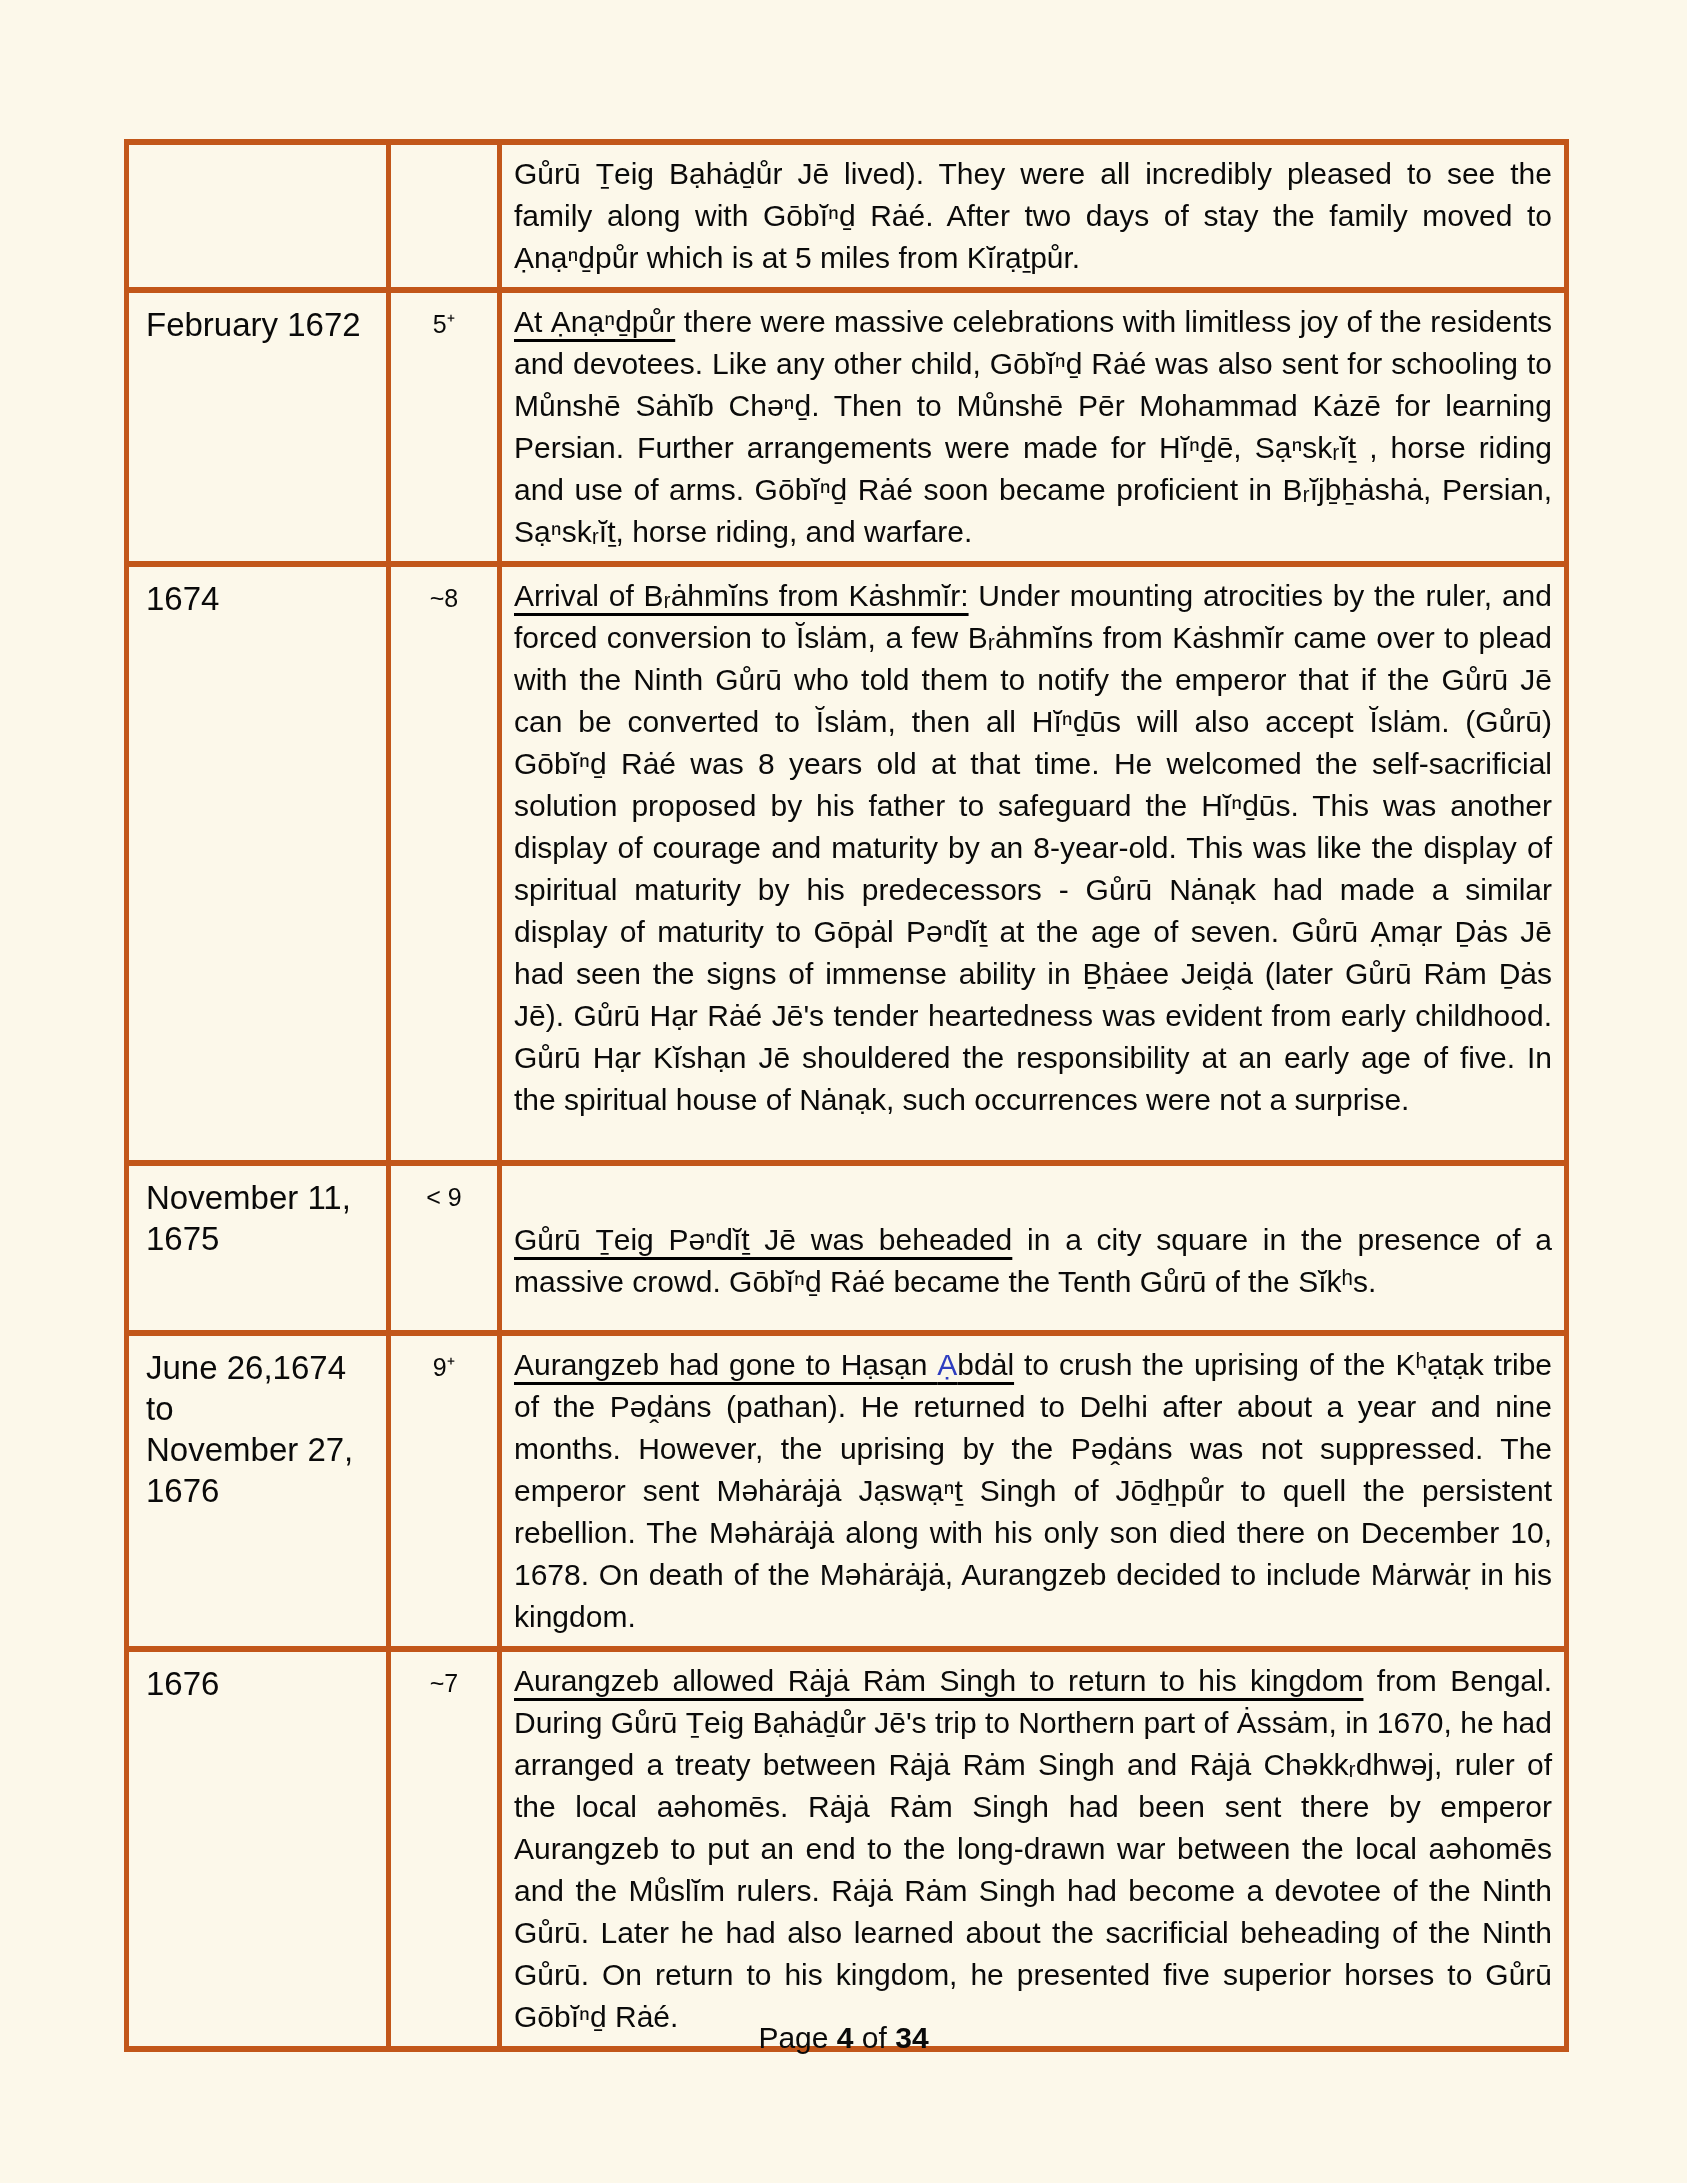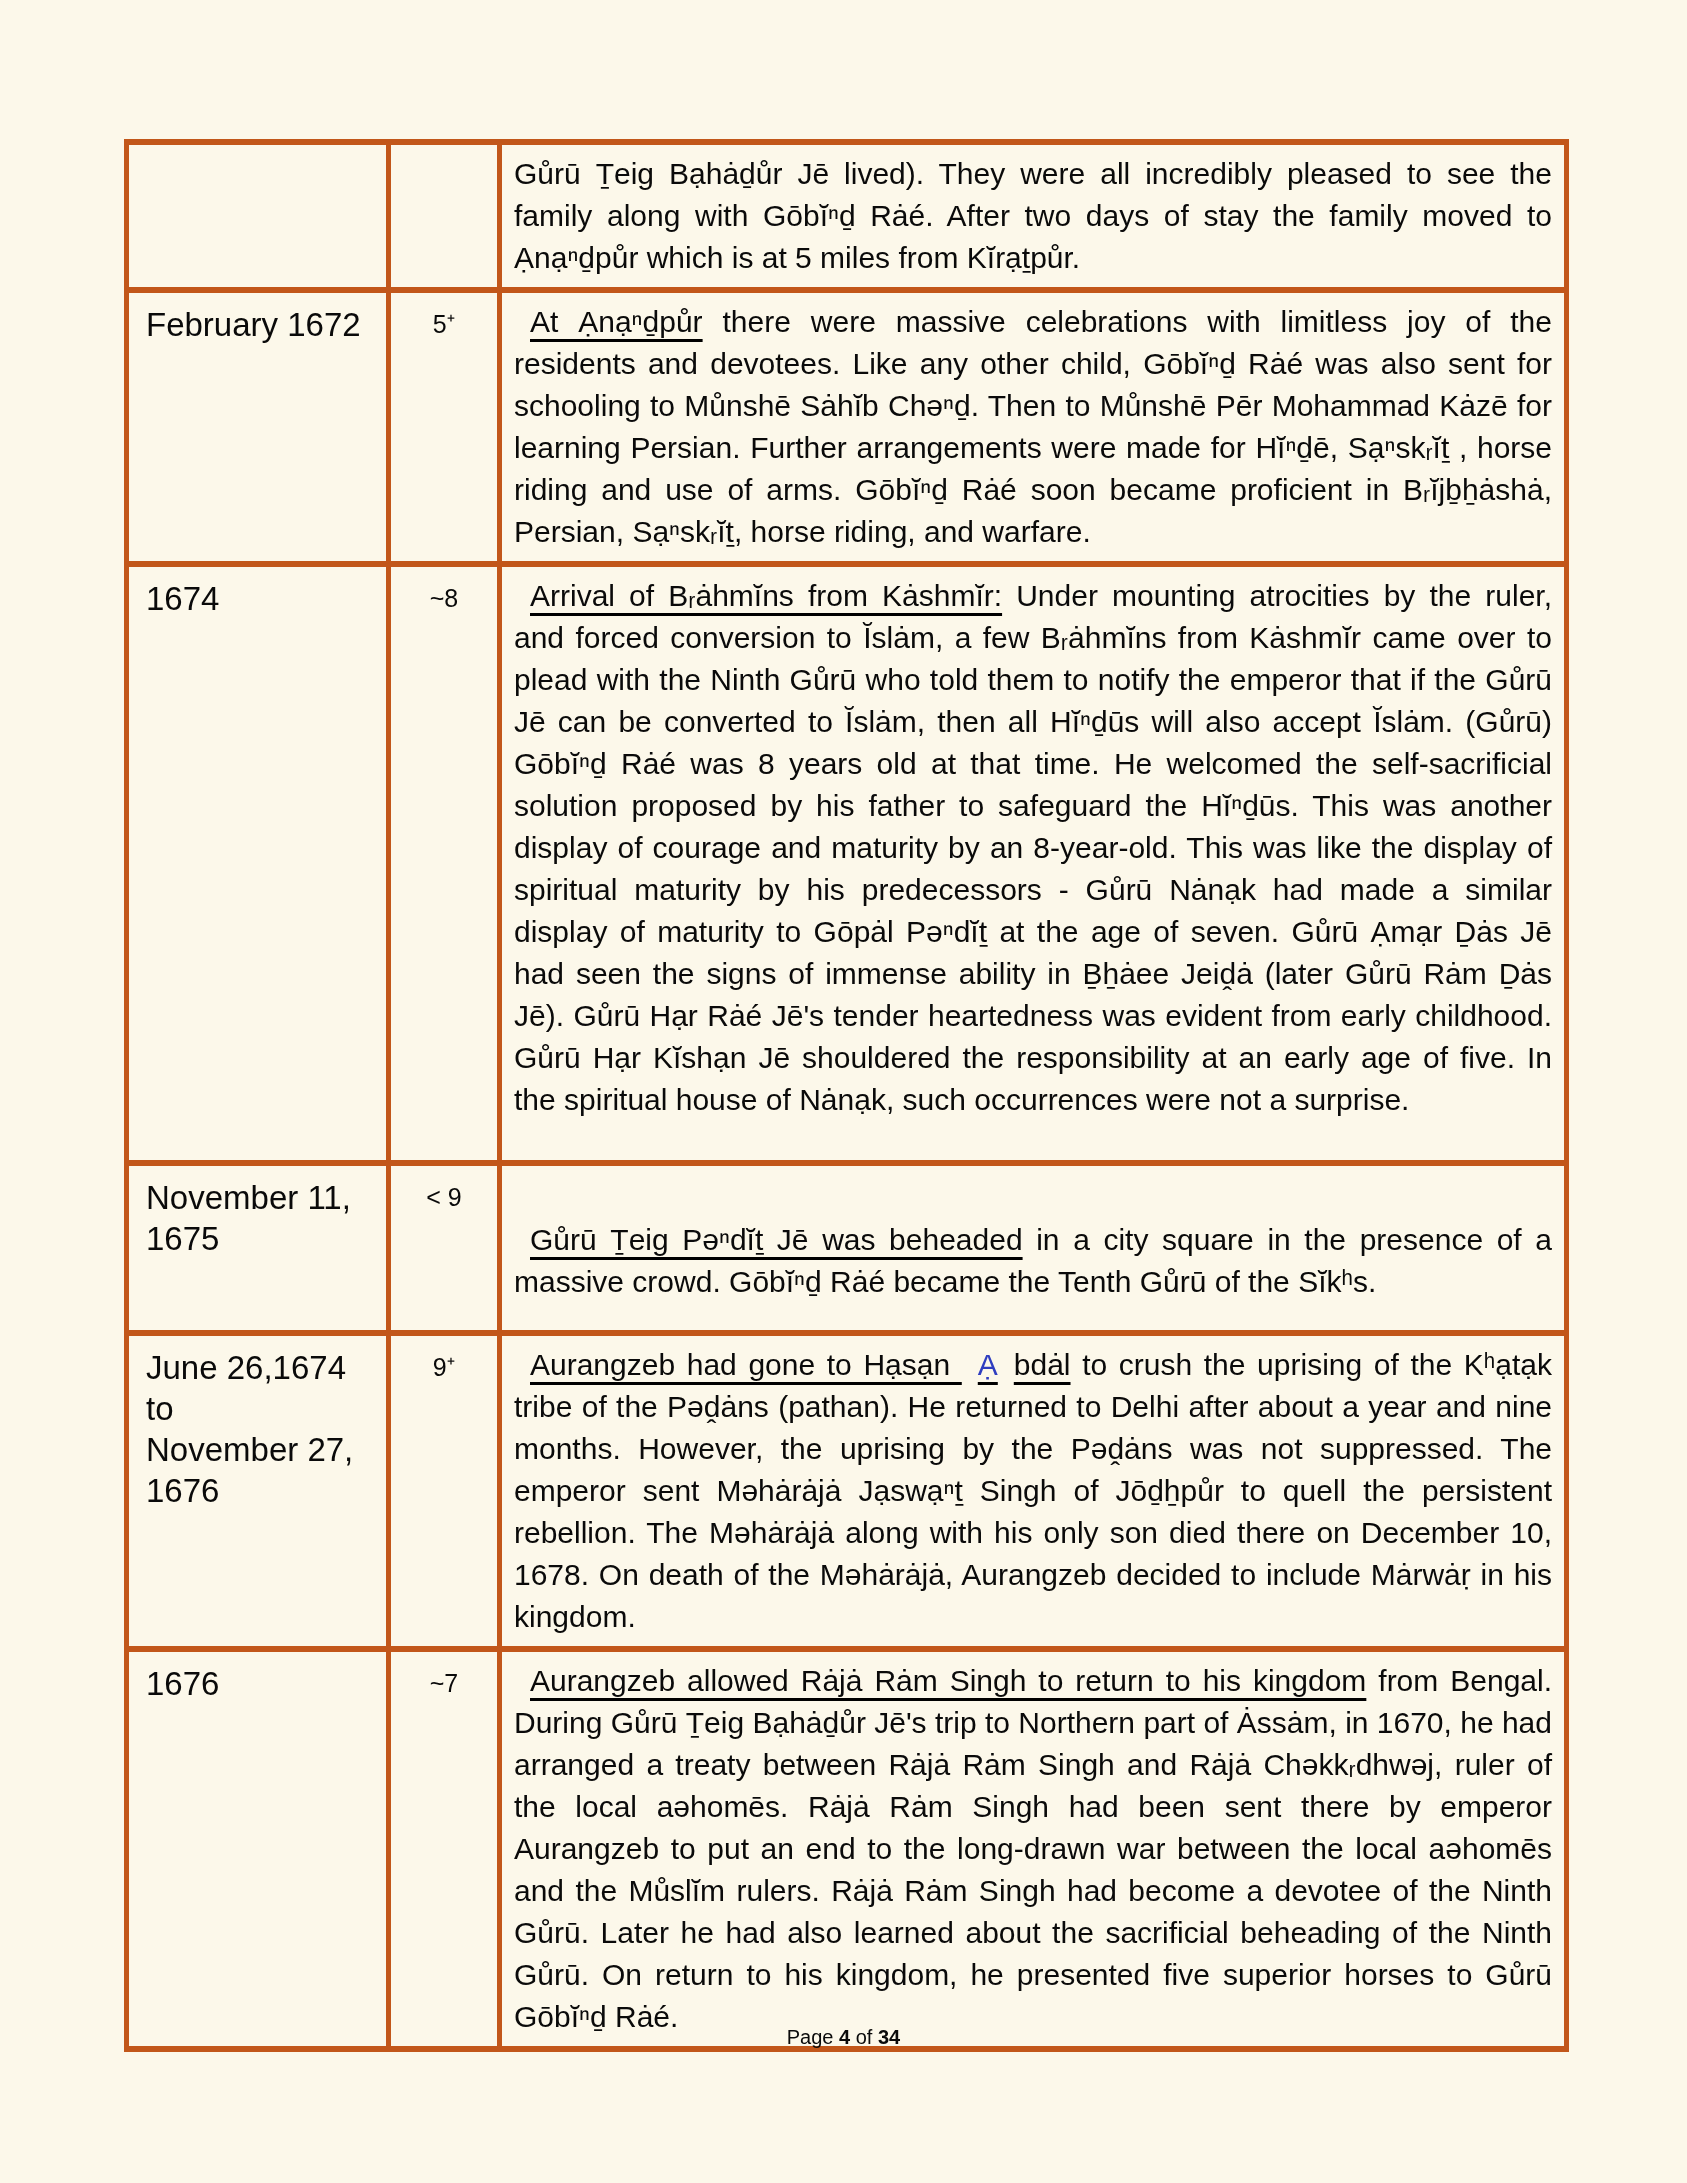--- a/index.html
+++ b/index.html
@@ -54,31 +54,30 @@
   td.content-cell.lead-gap { padding-top: 53px; }
 
   .seg-plain { }
   .seg-underline,
   .seg-underline-blue {
     text-decoration: underline;
     text-decoration-thickness: 3.3px;
     text-underline-offset: 7.3px;
     text-decoration-skip-ink: none;
     text-decoration-color: #000000;
-    margin-left: 16px;
   }
   .seg-underline-blue { color: #2F3EC0; }
 
   .footer {
     position: absolute;
     top: 2023px;
     left: 0;
     width: 100%;
     text-align: center;
-    font-size: 20px;
+    font-size: 30px;
     line-height: 29px;
   }
   .footer .bold { font-weight: bold; }
 </style>
 </head>
 <body>
 
 <div class="page">
   <table class="timeline">
     <colgroup>

